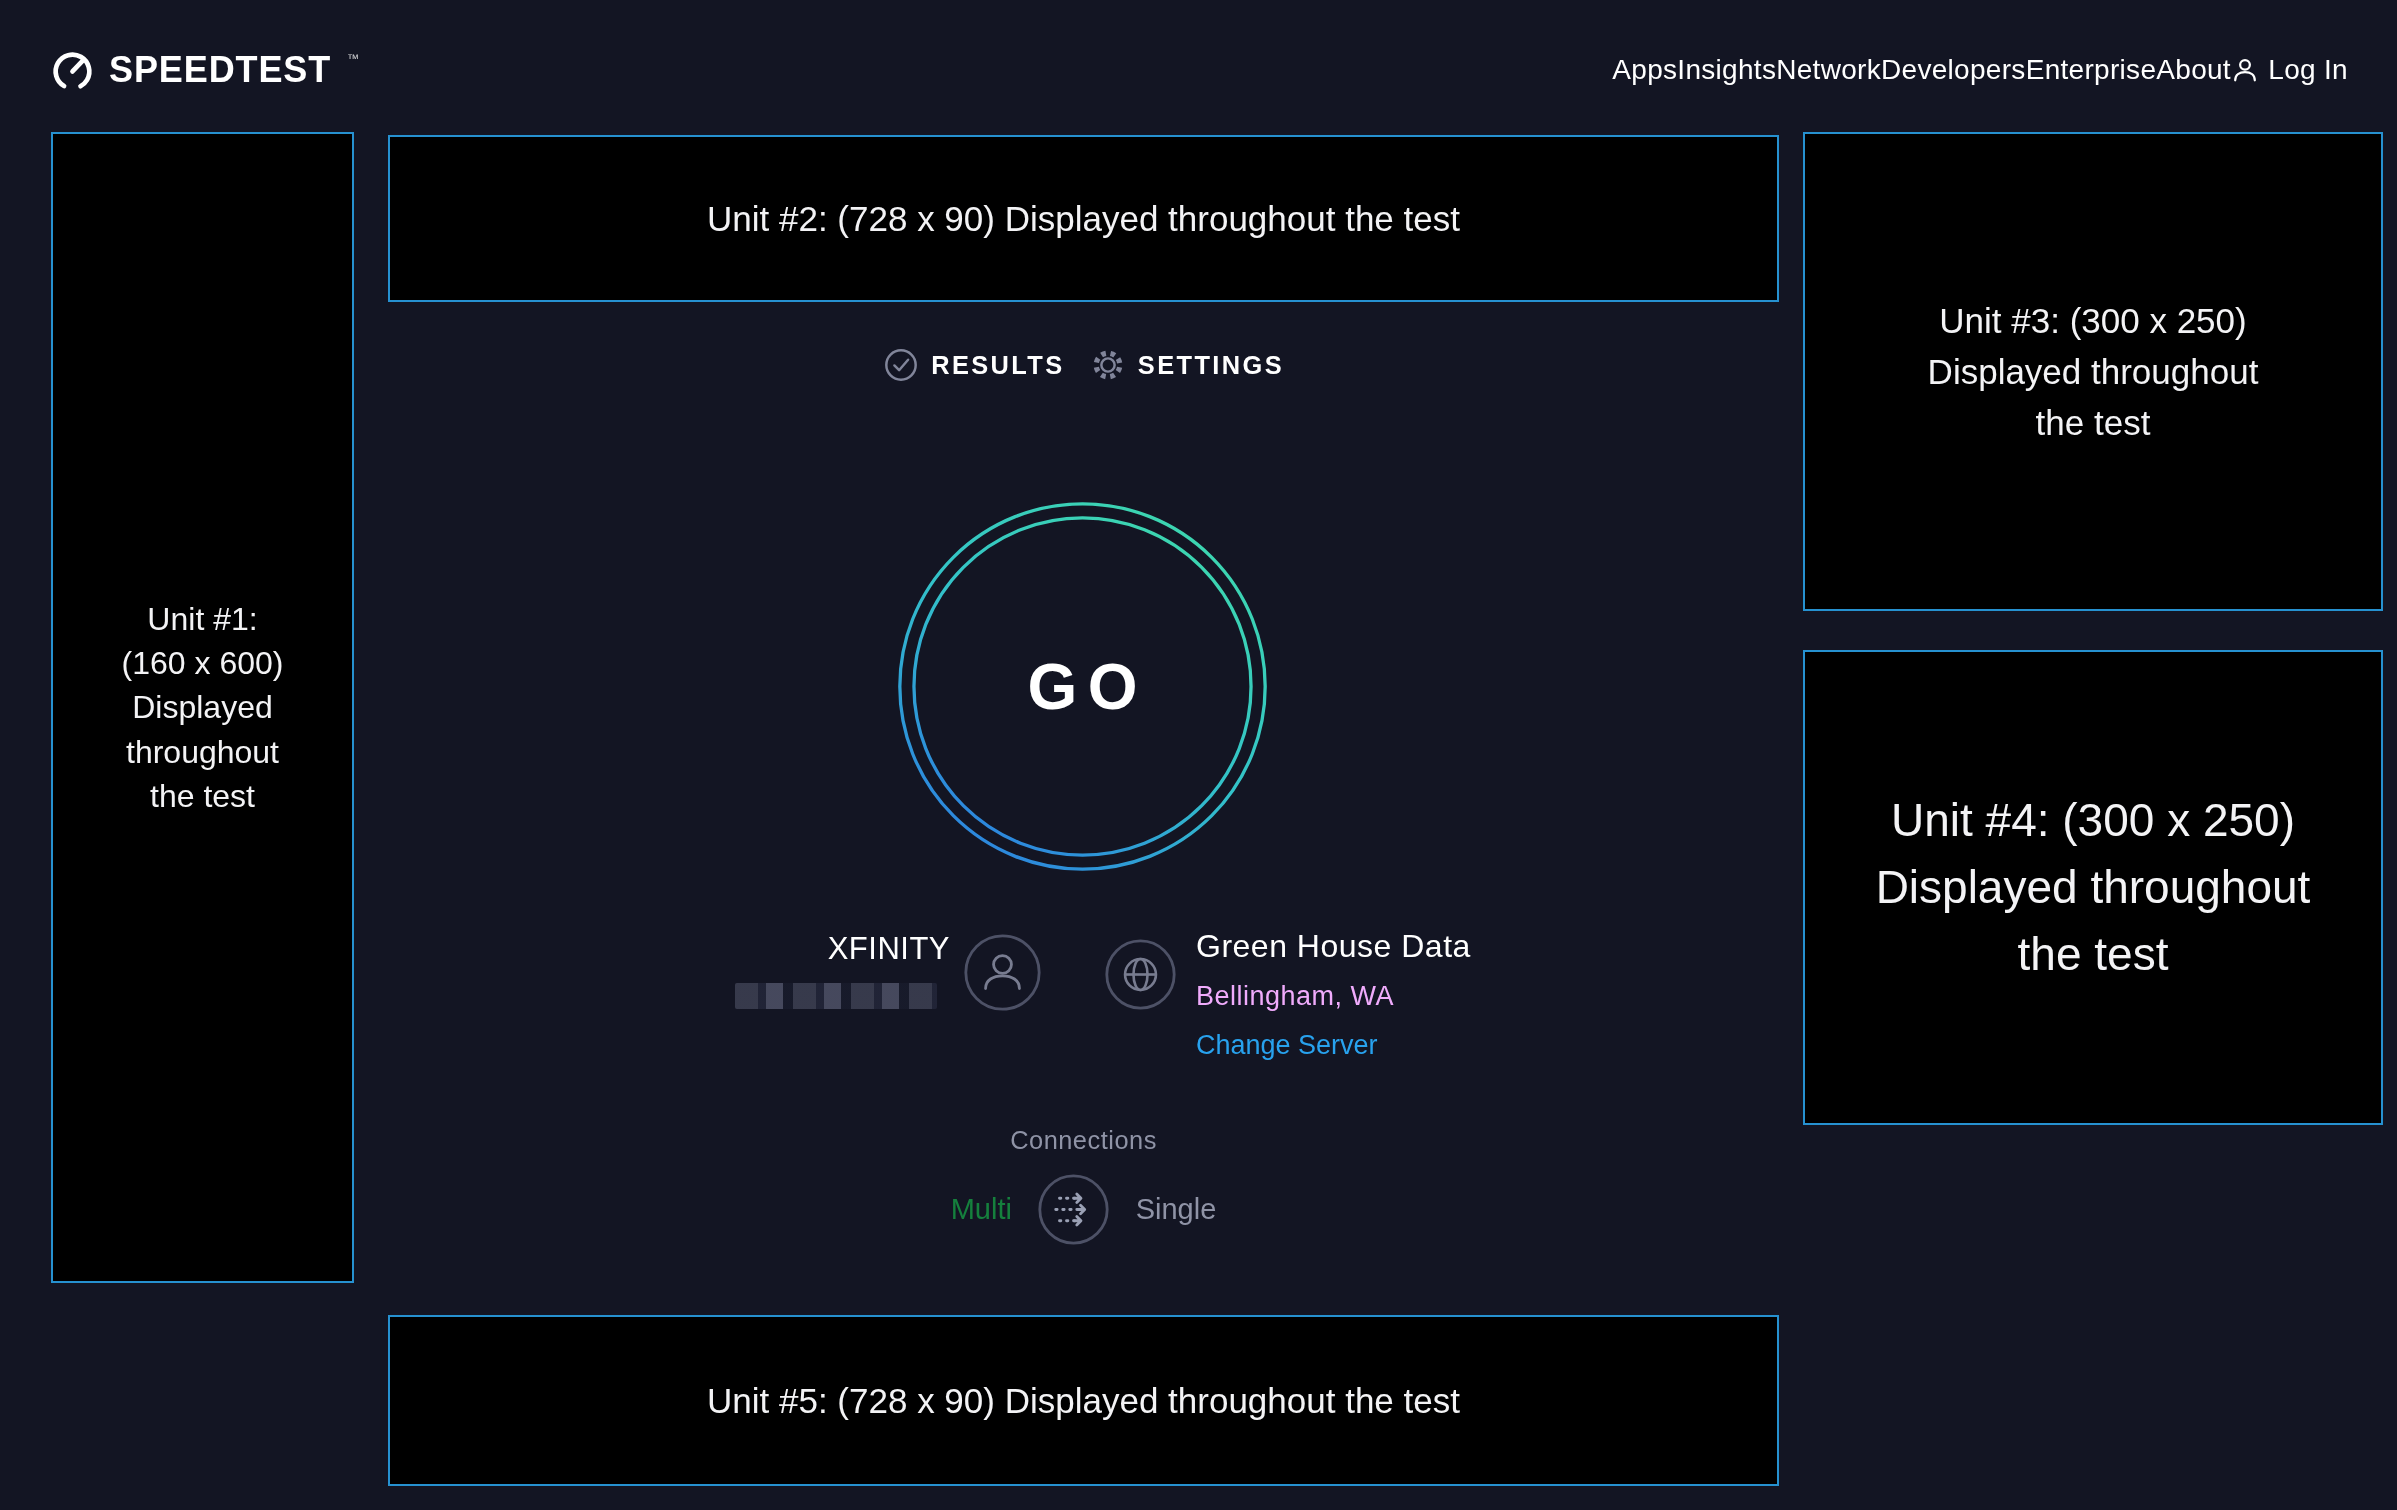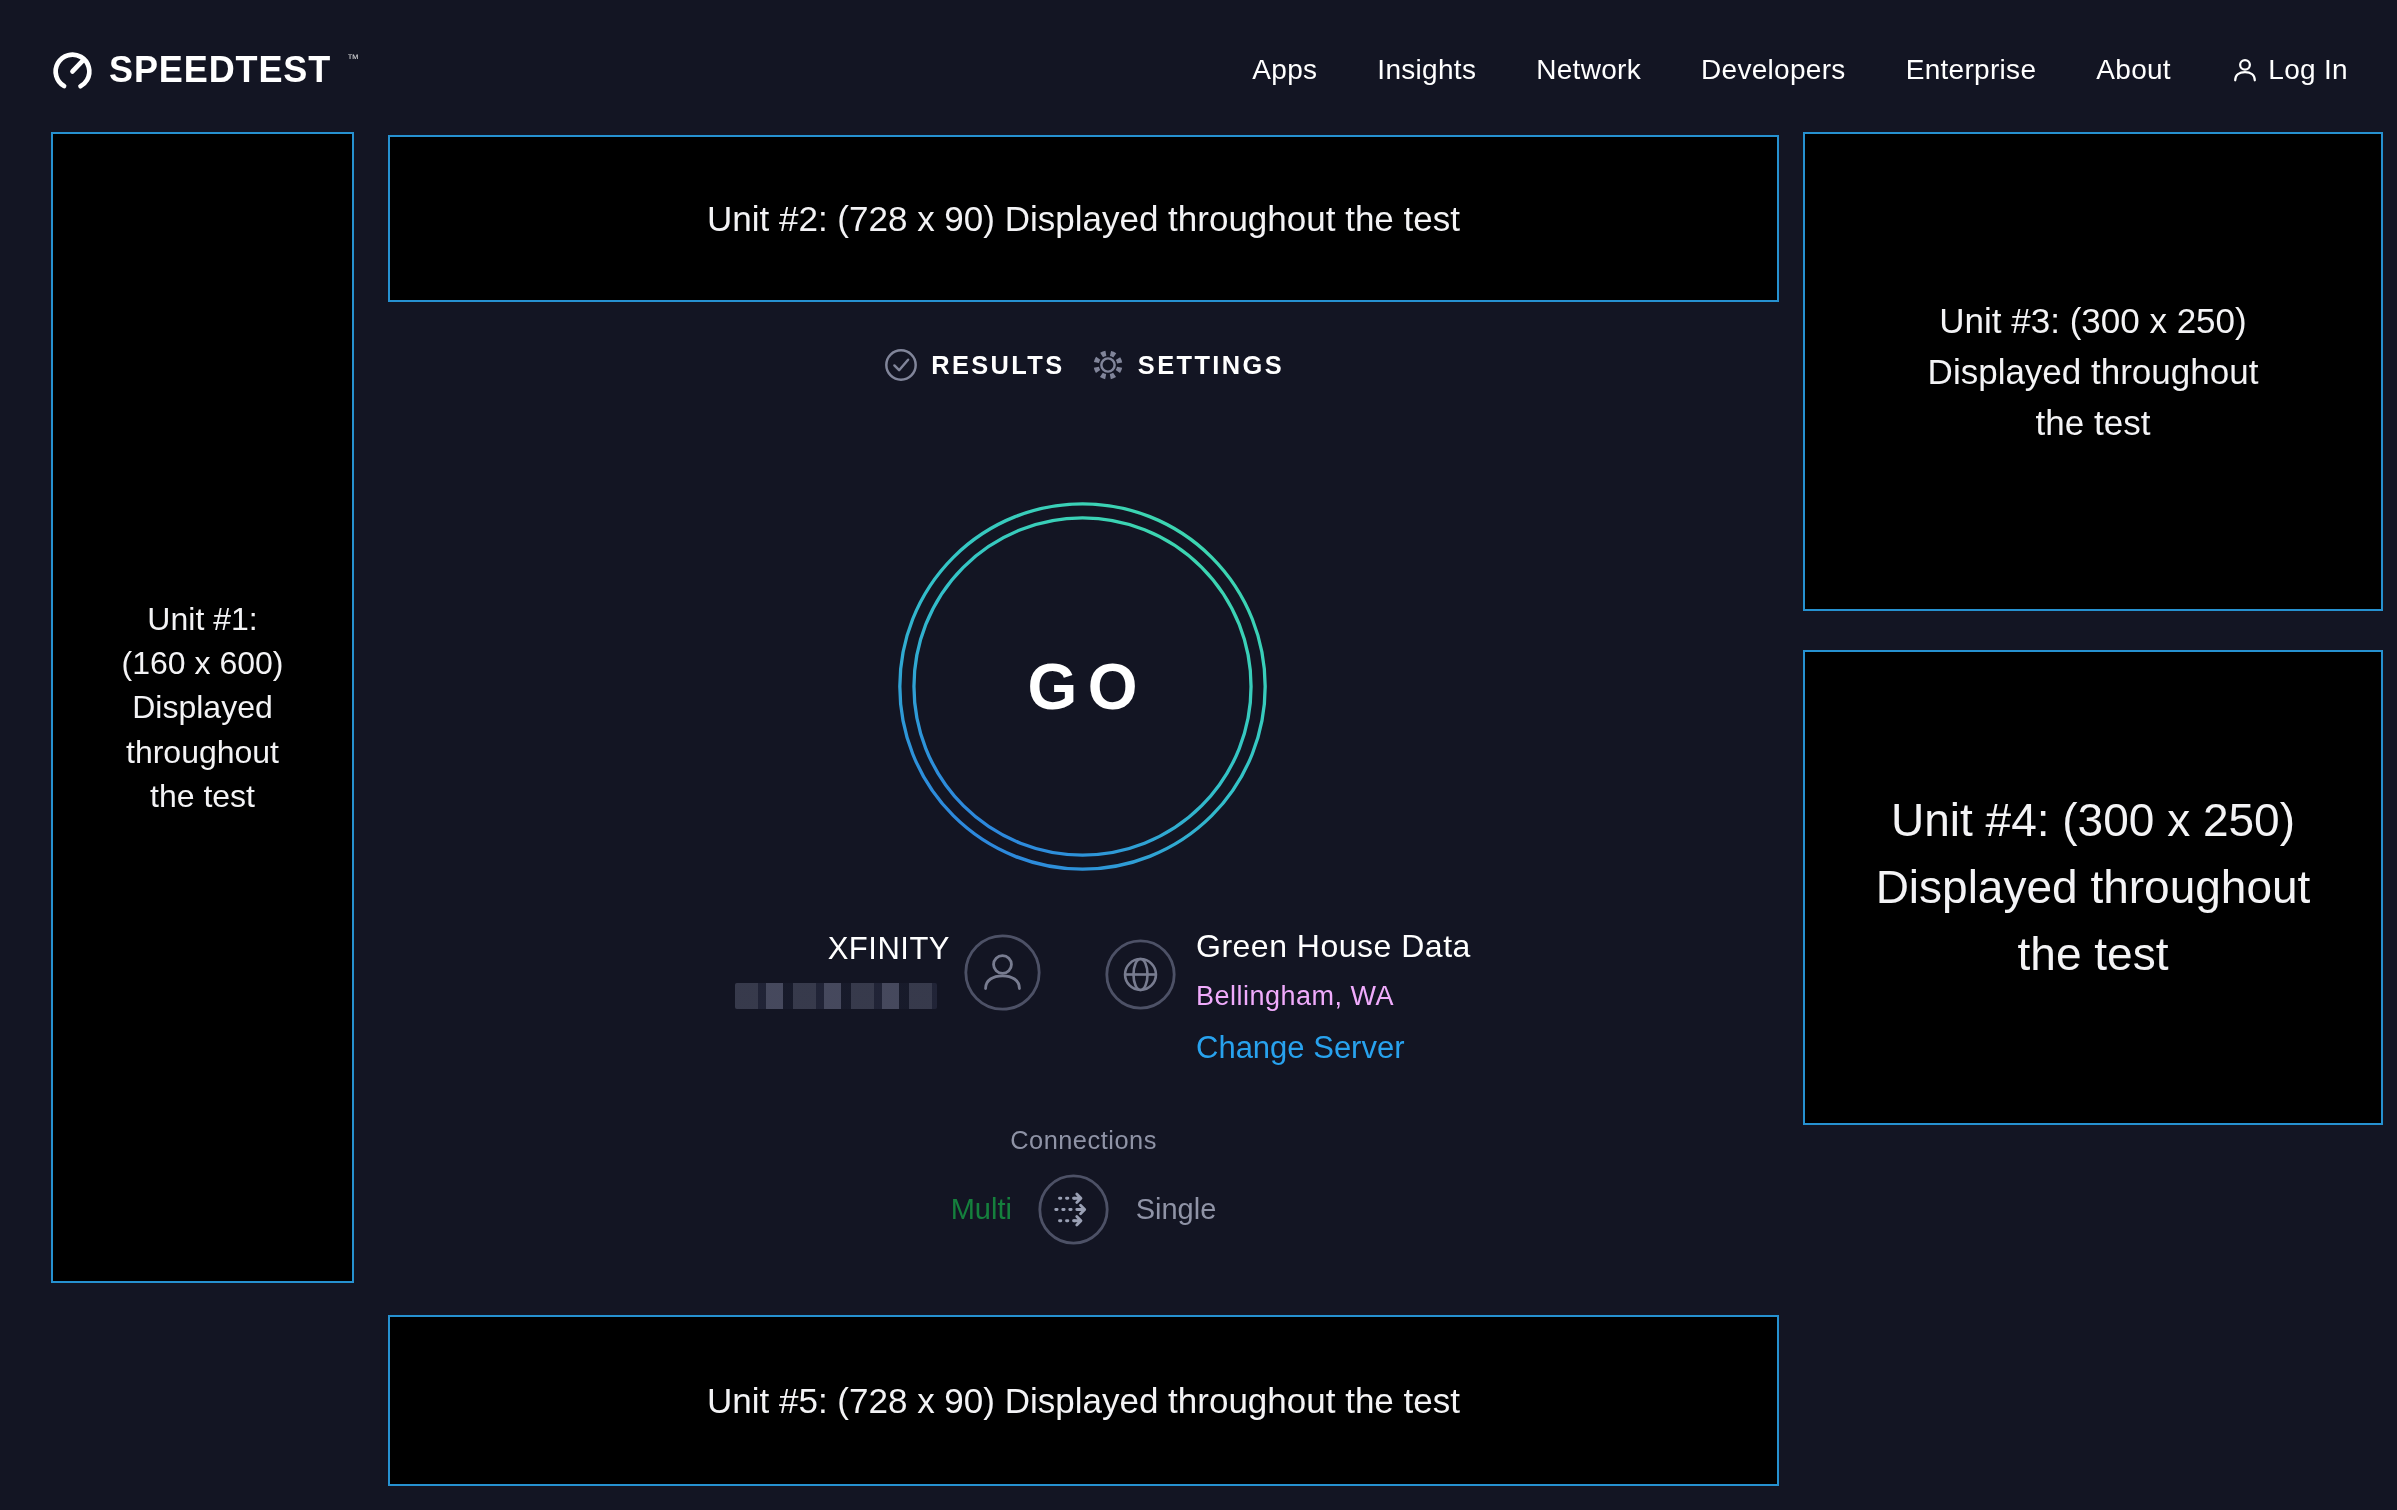--- a/index.html
+++ b/index.html
@@ -11,21 +11,21 @@
   }
   a{color:inherit;text-decoration:none;cursor:pointer}
 
   
   .header{position:absolute;left:0;top:0;width:100%;height:132px;
     display:flex;align-items:center;justify-content:space-between;
     padding:8px 49px 0 51px;box-sizing:border-box}
   .logo{display:flex;align-items:center;gap:15px}
   .logo-text{font-size:36px;font-weight:700;letter-spacing:0.9px}
   .logo-tm{font-size:12.2px;align-self:flex-start;margin:3.8px 0 0 0.9px;opacity:.8}
-  .nav{display:flex;align-items:center;gap:60px;font-size:28px;letter-spacing:0.3px}
+  .nav{display:flex;align-items:center;font-size:28px;letter-spacing:0.3px}
   .nav-login{display:flex;align-items:center;gap:9.4px}
 
   
   .ad{position:absolute;background:#000000;border:2.8px solid #2691d0;
     box-sizing:border-box;display:flex;align-items:center;justify-content:center;
     text-align:center;color:#f3f3f5;cursor:pointer}
   .ad-u1{left:51px;top:132px;width:303px;height:1151px;font-size:32px;line-height:1.38}
   .ad-u2{left:388px;top:135px;width:1391px;height:167px;font-size:35px}
   .ad-u3{left:1803px;top:132px;width:580px;height:479px;font-size:35px;line-height:1.46}
   .ad-u4{left:1803px;top:650px;width:580px;height:475px;font-size:46px;line-height:1.46}
@@ -49,21 +49,21 @@
   .info{position:absolute;left:388px;top:927px;width:1391px;height:188px}
   .isp-name{position:absolute;right:829px;top:3.8px;font-size:31px;font-weight:500;letter-spacing:0.5px}
   .redacted{position:absolute;right:842px;top:56px;width:202px;height:26px;border-radius:1.9px;
     background:repeating-linear-gradient(90deg,#3a3d4f 0 22.6px,#222538 22.6px 31px,#4a4d62 31px 48px,#181b2b 48px 58px);
     opacity:.92}
   .icon-isp{position:absolute;left:575px;top:5.6px}
   .icon-server{position:absolute;left:716px;top:11.3px}
   .server-block{position:absolute;left:808px;top:0}
   .server-name{font-size:32px;letter-spacing:0.5px;line-height:38px}
   .server-loc{margin-top:16px;font-size:27px;color:#f0abfc;letter-spacing:0.5px}
-  .server-change{display:inline-block;margin-top:18px;font-size:31px;color:#28a2ee;cursor:pointer}
+  .server-change{display:inline-block;margin-top:18px;font-size:27px;color:#28a2ee;cursor:pointer}
 
   
   .connections{position:absolute;left:388px;top:1126px;width:1391px;text-align:center}
   .conn-title{font-size:25.4px;color:#8f93a6;letter-spacing:0.5px}
   .conn-row{margin-top:18px;display:flex;align-items:center;justify-content:center;gap:25.4px;font-size:29px}
   .conn-multi{color:#15803d}
   .conn-single{color:#8f93a6}
   .conn-toggle{cursor:pointer;display:block}
 </style>
 </head>

